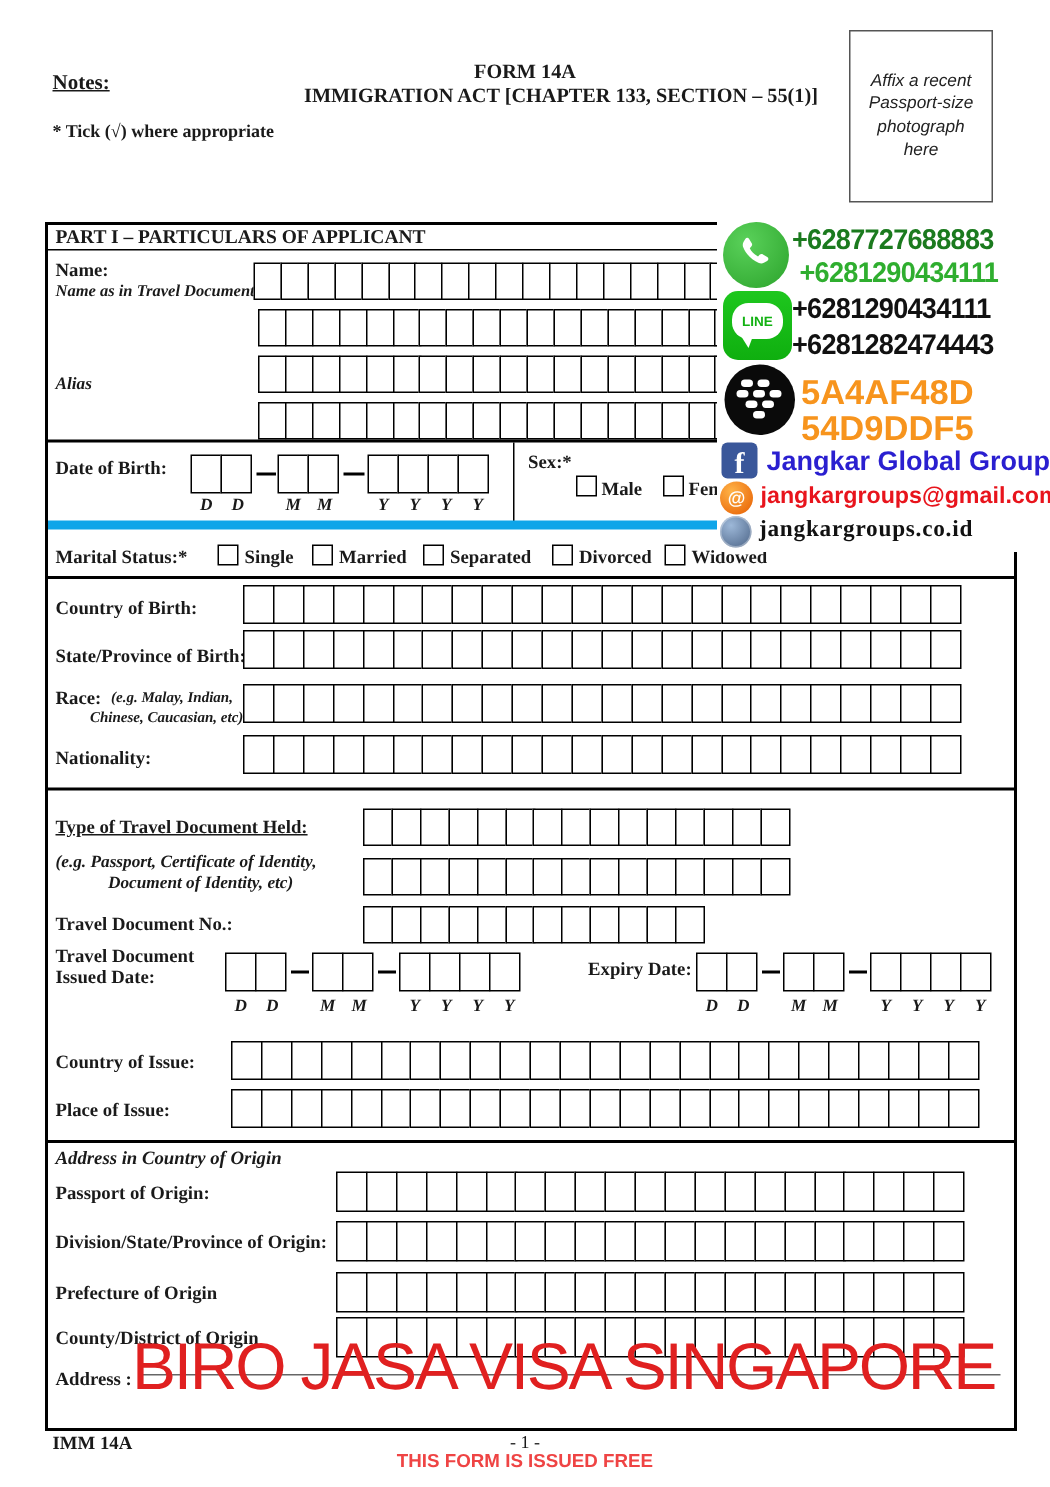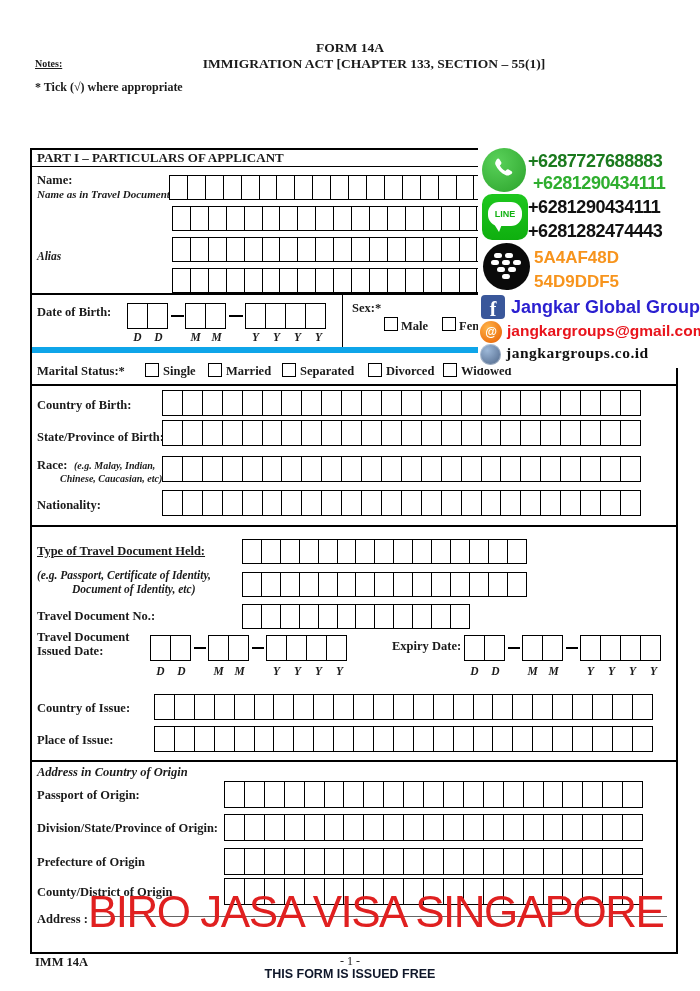--- a/index.html
+++ b/index.html
@@ -6,21 +6,21 @@
   html,body { background:#ffffff; }
   .page {
     position:relative; width:700px; height:991px; background:#fff;
     font-family:"Liberation Serif", serif; color:#1a1a1a; overflow:hidden;
   }
   .abs { position:absolute; }
   .i { font-style:italic; }
   .ctr { left:0; right:0; text-align:center; }
 
   
-  .notes { left:35px; top:58px; font-weight:bold; font-size:10px;text-decoration:underline; }
+  .notes { left:35px; top:48px; font-weight:bold; font-size:14px;text-decoration:underline; }
   .form-no { top:40px; font-weight:bold; font-size:13.5px; }
   .act-line { top:56px; font-weight:bold; font-size:13.5px;padding-left:48px; }
   .tick-note { left:35px; top:80px; font-weight:bold; font-size:12px; }
   .app-title { top:118px; font-weight:bold; font-size:13.5px; letter-spacing:.3px; }
   .photo-box {
     left:566px; top:20px; width:96px; height:115px; border:1.5px solid #555;
     display:flex; flex-direction:column; align-items:center; justify-content:center;
     font-family:"Liberation Sans", sans-serif; font-style:italic; font-size:11.5px;
     line-height:1.32; color:#222; text-align:center;
   }
@@ -81,41 +81,47 @@
   .mail-circle { width:22px; height:22px; border-radius:50%;
     background:radial-gradient(circle at 35% 30%, #ffb347, #e65c00);
     display:flex; align-items:center; justify-content:center;
     color:#fff; font-family:"Liberation Sans", sans-serif; font-weight:bold; font-size:12px; }
   .globe-circle { width:21px; height:21px; border-radius:50%;
     background:radial-gradient(circle at 35% 30%, #9db8d8, #4a6285);
     box-shadow:inset 0 0 0 1px rgba(255,255,255,.35); }
   .cnum { position:absolute; font-family:"Liberation Sans", sans-serif; font-weight:bold;
     font-size:19px; letter-spacing:-0.5px; white-space:nowrap; transform:scaleX(.95); transform-origin:left; }
   .cpin { position:absolute; font-family:"Liberation Sans", sans-serif; font-weight:bold;
-    font-size:17px; white-space:nowrap; }
+    font-size:23px; white-space:nowrap; }
 
   .watermark { left:88px; top:887px; font-family:"Liberation Sans", sans-serif;
     font-size:44px; letter-spacing:-1.5px; white-space:nowrap; font-weight:400; }
 
   .addr-line { left:95px; top:762px; width:572px; border-top:1.5px solid #666; position:absolute; }
 
   .foot-code { left:35px; top:955px; font-weight:bold; font-size:12.5px; }
   .foot-page { top:954px; font-size:12px; }
   .foot-free { top:967px; font-family:"Liberation Sans", sans-serif; font-weight:bold; font-size:12.5px; }
 </style>
 </head>
 <body>
 
 <div class="page">
 
   <div class="abs notes">Notes:</div>
   <div class="abs ctr form-no">FORM 14A</div>
   <div class="abs ctr act-line">IMMIGRATION ACT [CHAPTER 133, SECTION – 55(1)]</div>
   <div class="abs tick-note">* Tick (√) where appropriate</div>
 
+  <div class="abs photo-box">
+    <span>Affix a recent</span>
+    <span>Passport-size</span>
+    <span>photograph</span>
+    <span>here</span>
+  </div>
 
   <div class="abs form">
 
     <div class="sec hdr-bar">
       <span>PART I – PARTICULARS OF APPLICANT</span>
     </div>
 
     <div class="sec sec-name">
       <div class="lbl" style="left:5px; top:6px;">Name:</div>
       <div class="hint" style="left:5px; top:21px;">Name as in Travel Document</div>
@@ -715,15 +721,15 @@
   </div>
   <div class="cpin" style="left: 507px; top: 322px; font-size: 15.5px; color: rgb(232, 20, 28);" id="mail">jangkargroups@gmail.com</div>
 
   <div class="abs cicon" style="left:480px; top:344px;">
     <div class="globe-circle"></div>
   </div>
   <div class="cpin" style="left: 506px; top: 344px; font-size: 15.5px; font-family: &quot;Liberation Serif&quot;, serif; letter-spacing: 0.5px; color: rgb(17, 17, 17);" id="web">jangkargroups.co.id</div>
 
   <div class="abs foot-code">IMM  14A</div>
   <div class="abs ctr foot-page">- 1 -</div>
-  <div class="abs ctr foot-free" id="freeNote" style="color: #0f172a;">THIS FORM IS ISSUED FREE</div>
+  <div class="abs ctr foot-free" id="freeNote" style="color: #ef4444;">THIS FORM IS ISSUED FREE</div>
 
 </div>
 
 </body></html>

